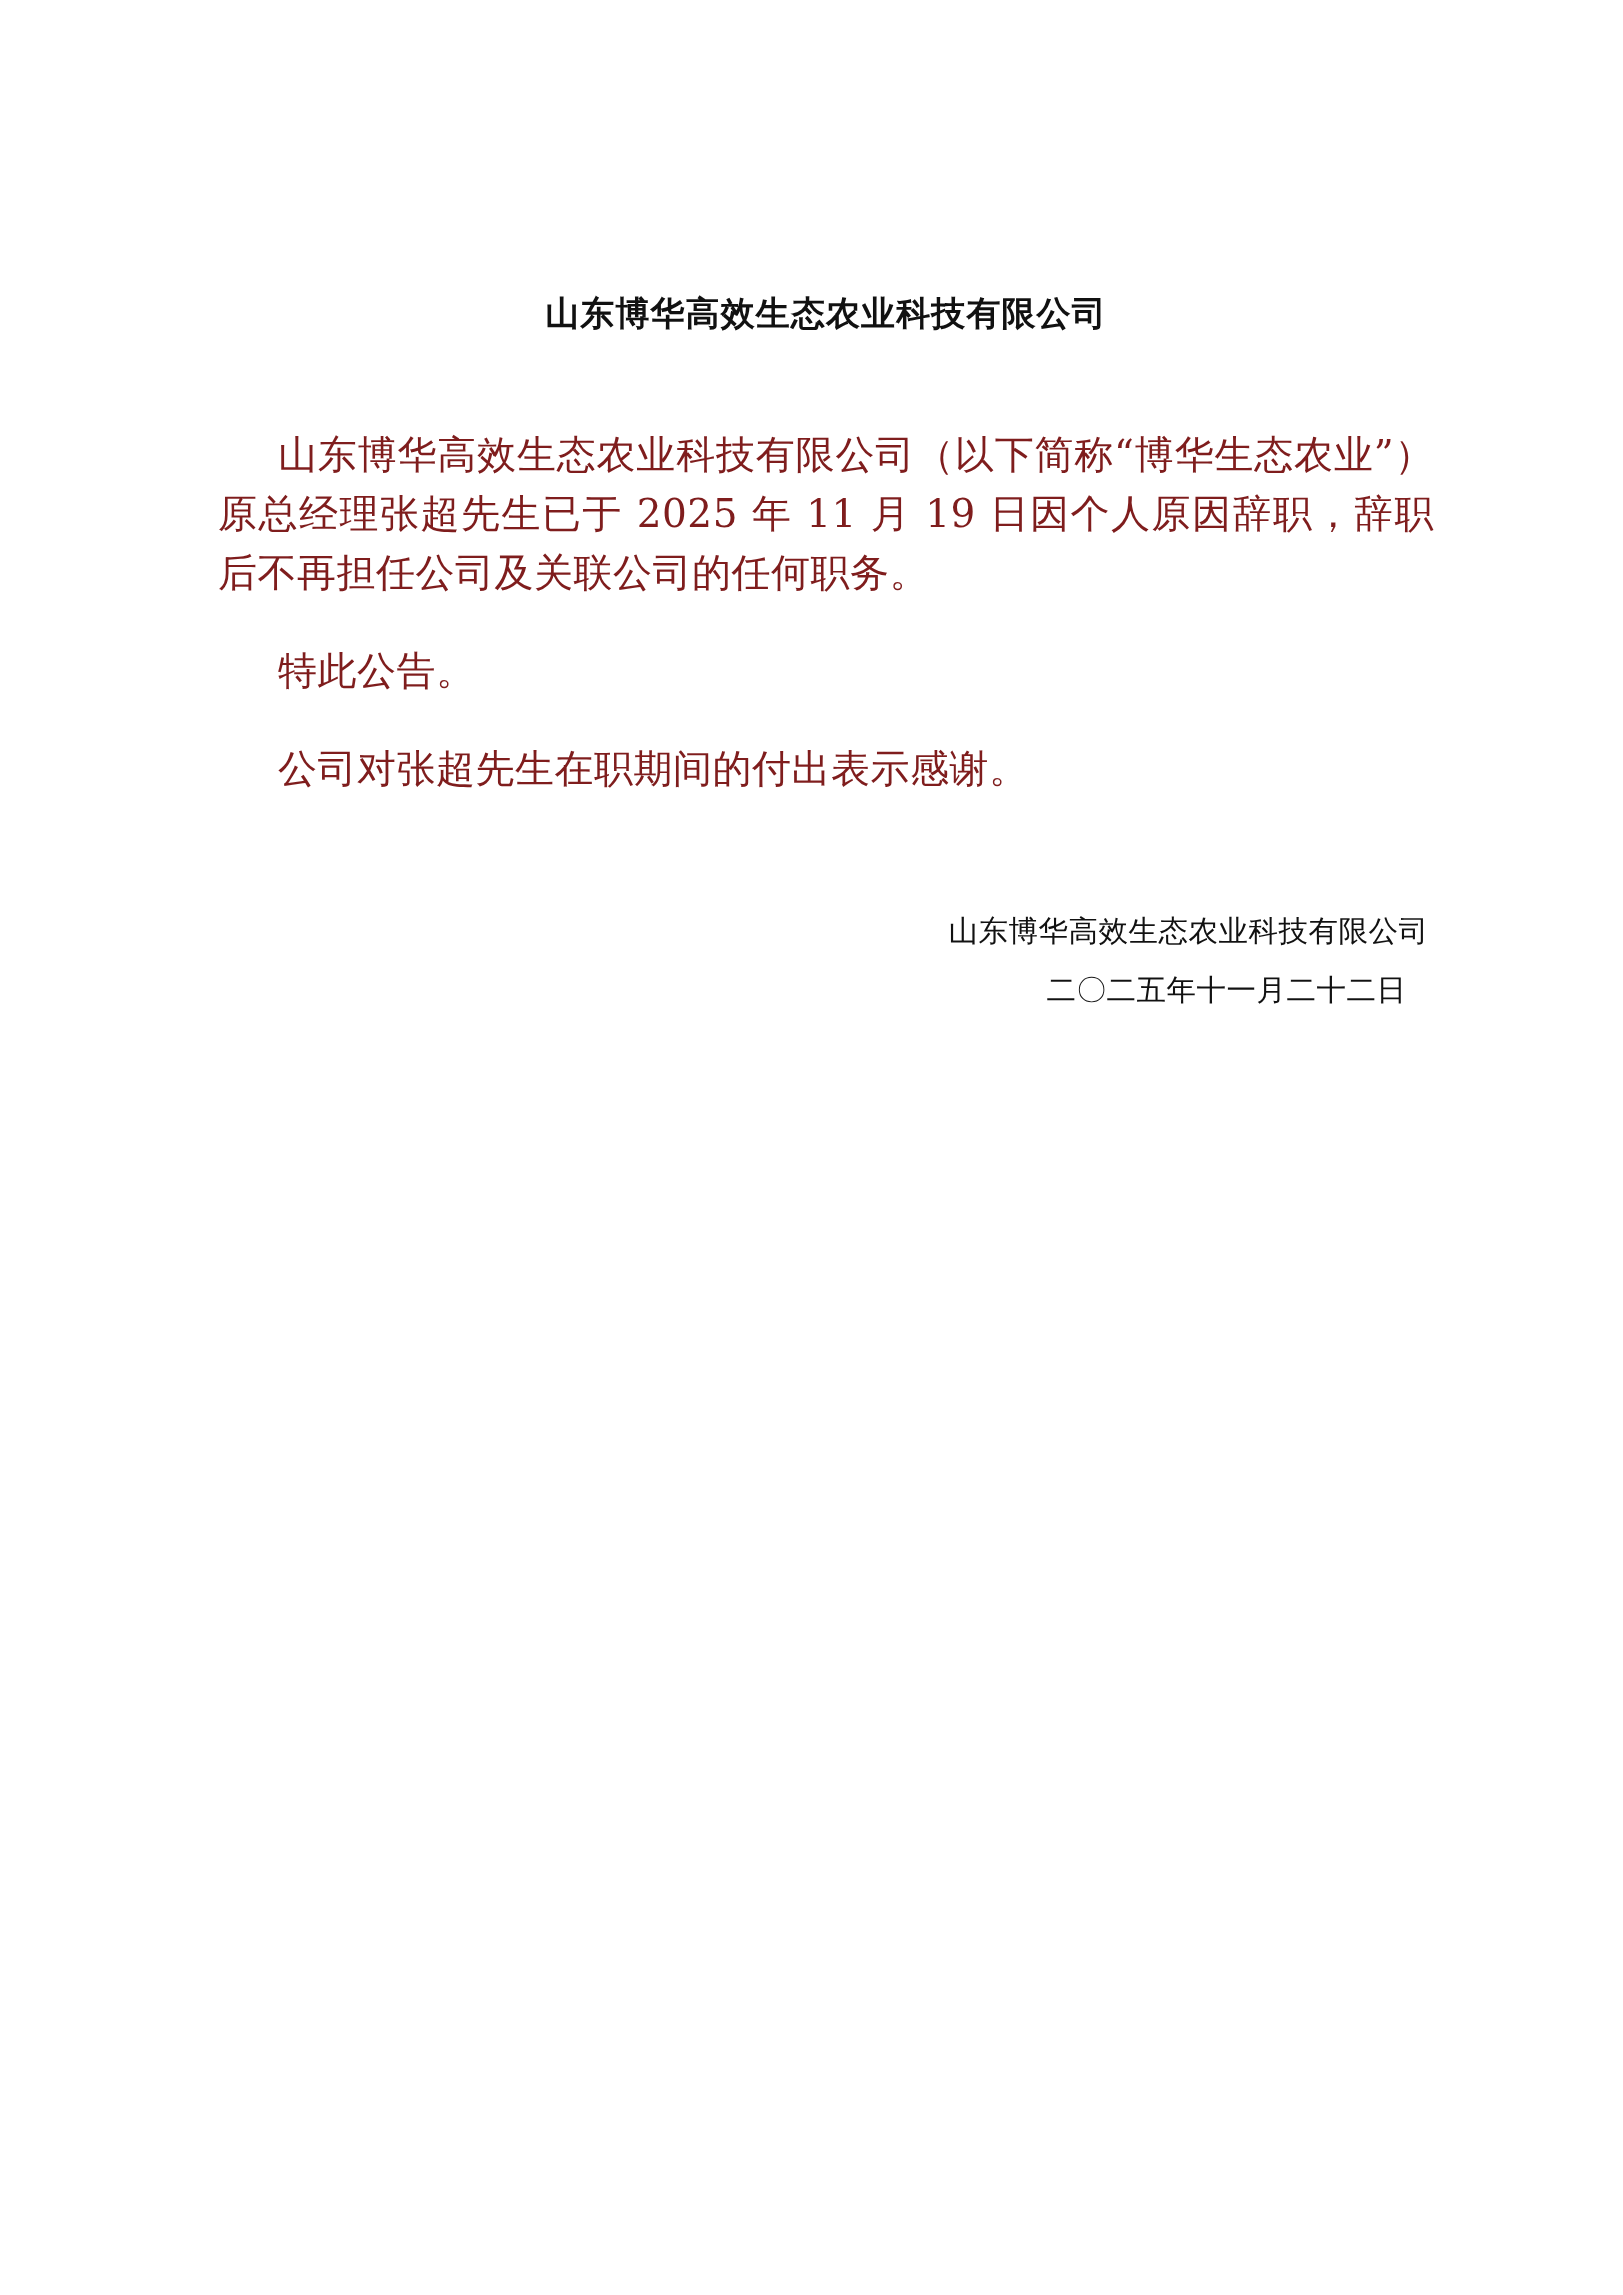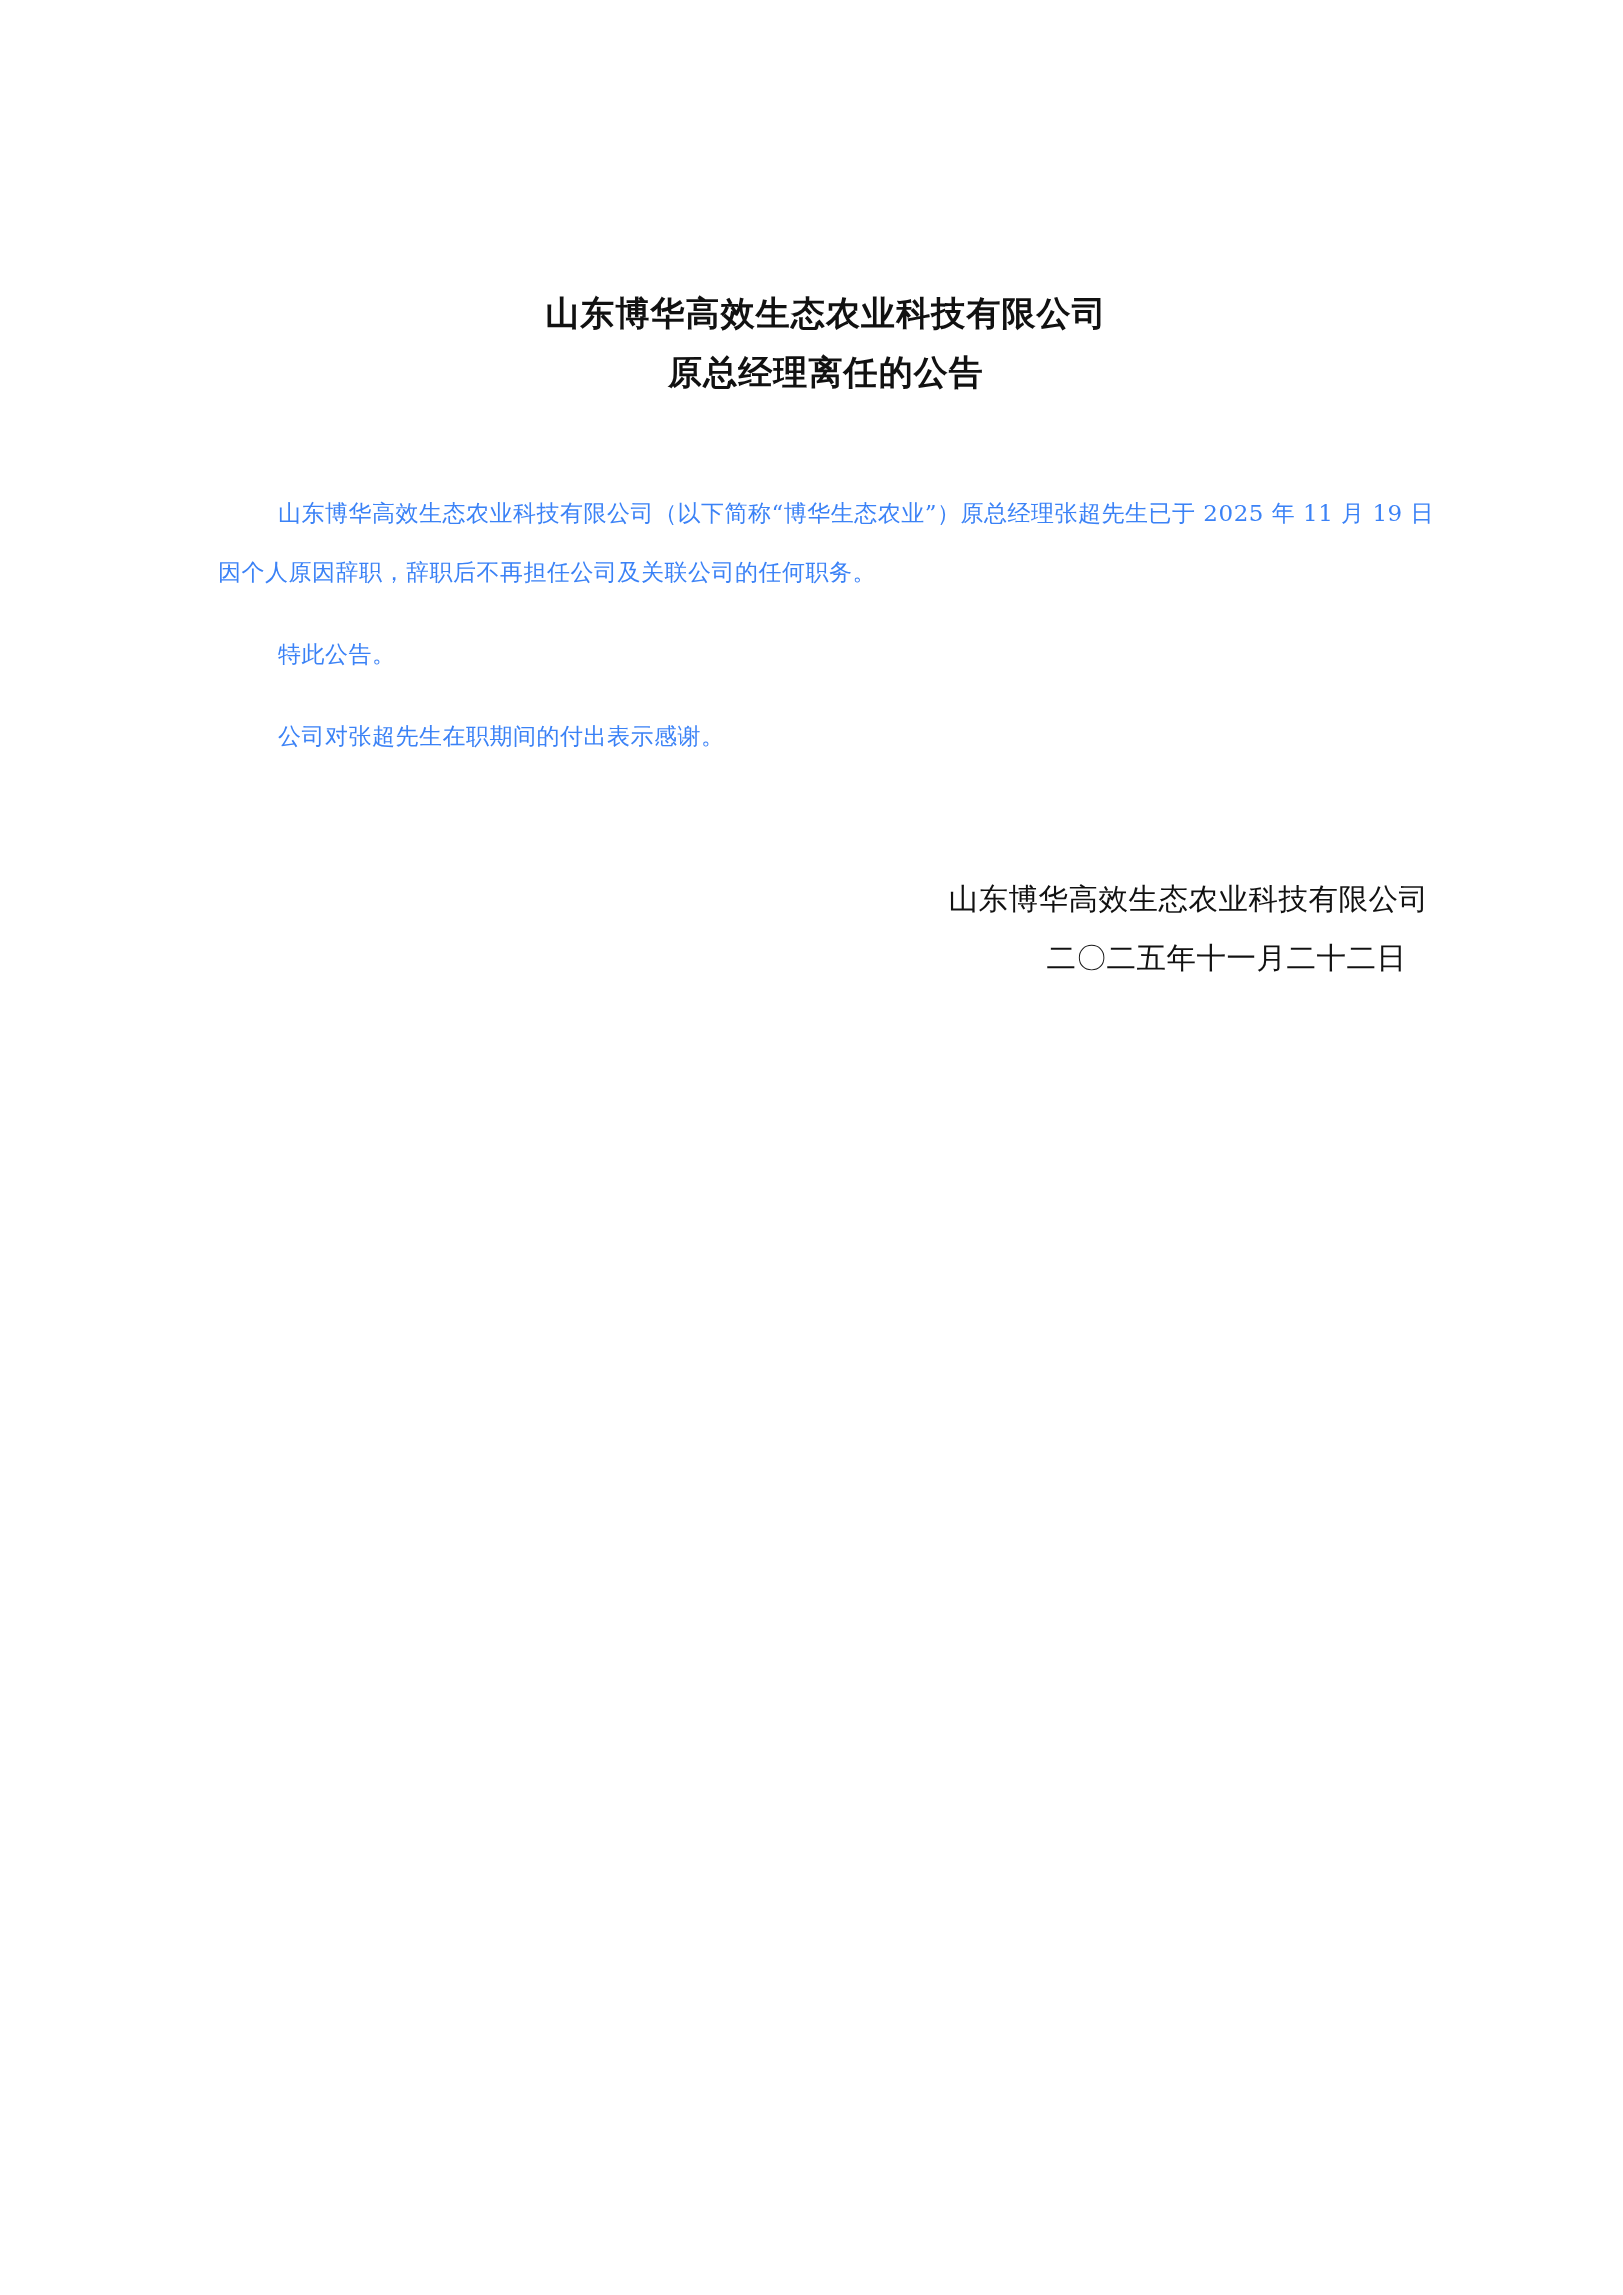--- a/index.html
+++ b/index.html
@@ -40,24 +40,24 @@
     font-size: 34px;
     line-height: 59px;
     letter-spacing: 1.1px;
     color: #111111;
   }
   .body-block {
     margin-top: 82px;
   }
   .para {
     font-family: "DejaVu Serif", "Liberation Serif", serif;
-    font-size: 23px;
+    font-size: 39px;
     line-height: 59px;
     letter-spacing: 0.5px;
-    color: #3b82f6;
+    color: #7f1d1d;
     text-align: justify;
     text-justify: inter-ideograph;
   }
   .para.indent {
     text-indent: 60px;
   }
   .sign-block {
     margin-top: 104px;
     text-align: right;
     padding-right: 5.5px;
@@ -74,21 +74,20 @@
   }
 </style>
 </head>
 <body>
 
 <div class="page">
   <div class="content">
 
     <div class="title-block">
       <div class="title-line">山东博华高效生态农业科技有限公司</div>
-      <div class="title-line">原总经理离任的公告</div>
     </div>
 
     <div class="body-block">
       <p class="para indent">山东博华高效生态农业科技有限公司（以下简称“博华生态农业”）原总经理张超先生已于 2025 年 11 月 19 日因个人原因辞职，辞职后不再担任公司及关联公司的任何职务。</p>
       <p class="para indent">特此公告。</p>
       <p class="para indent">公司对张超先生在职期间的付出表示感谢。</p>
     </div>
 
     <div class="sign-block">
       <div class="sign-line">山东博华高效生态农业科技有限公司</div>

